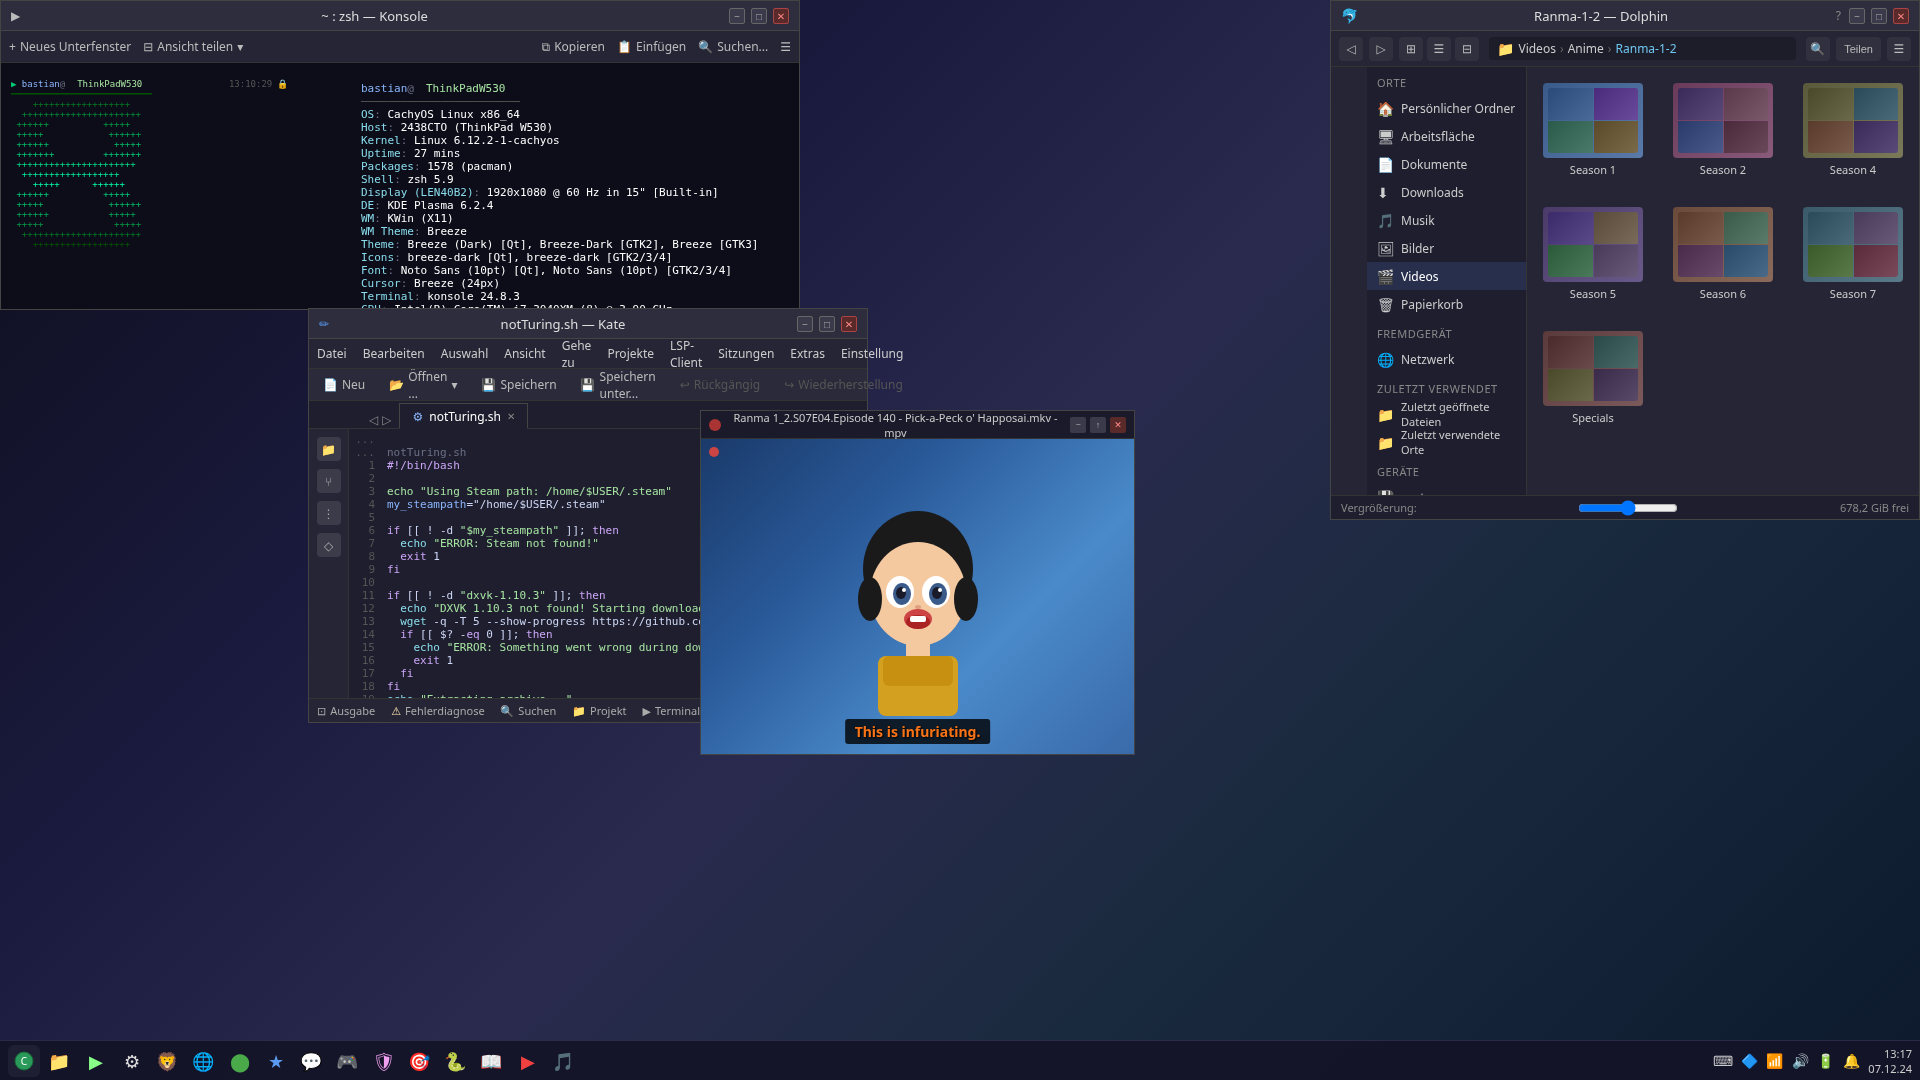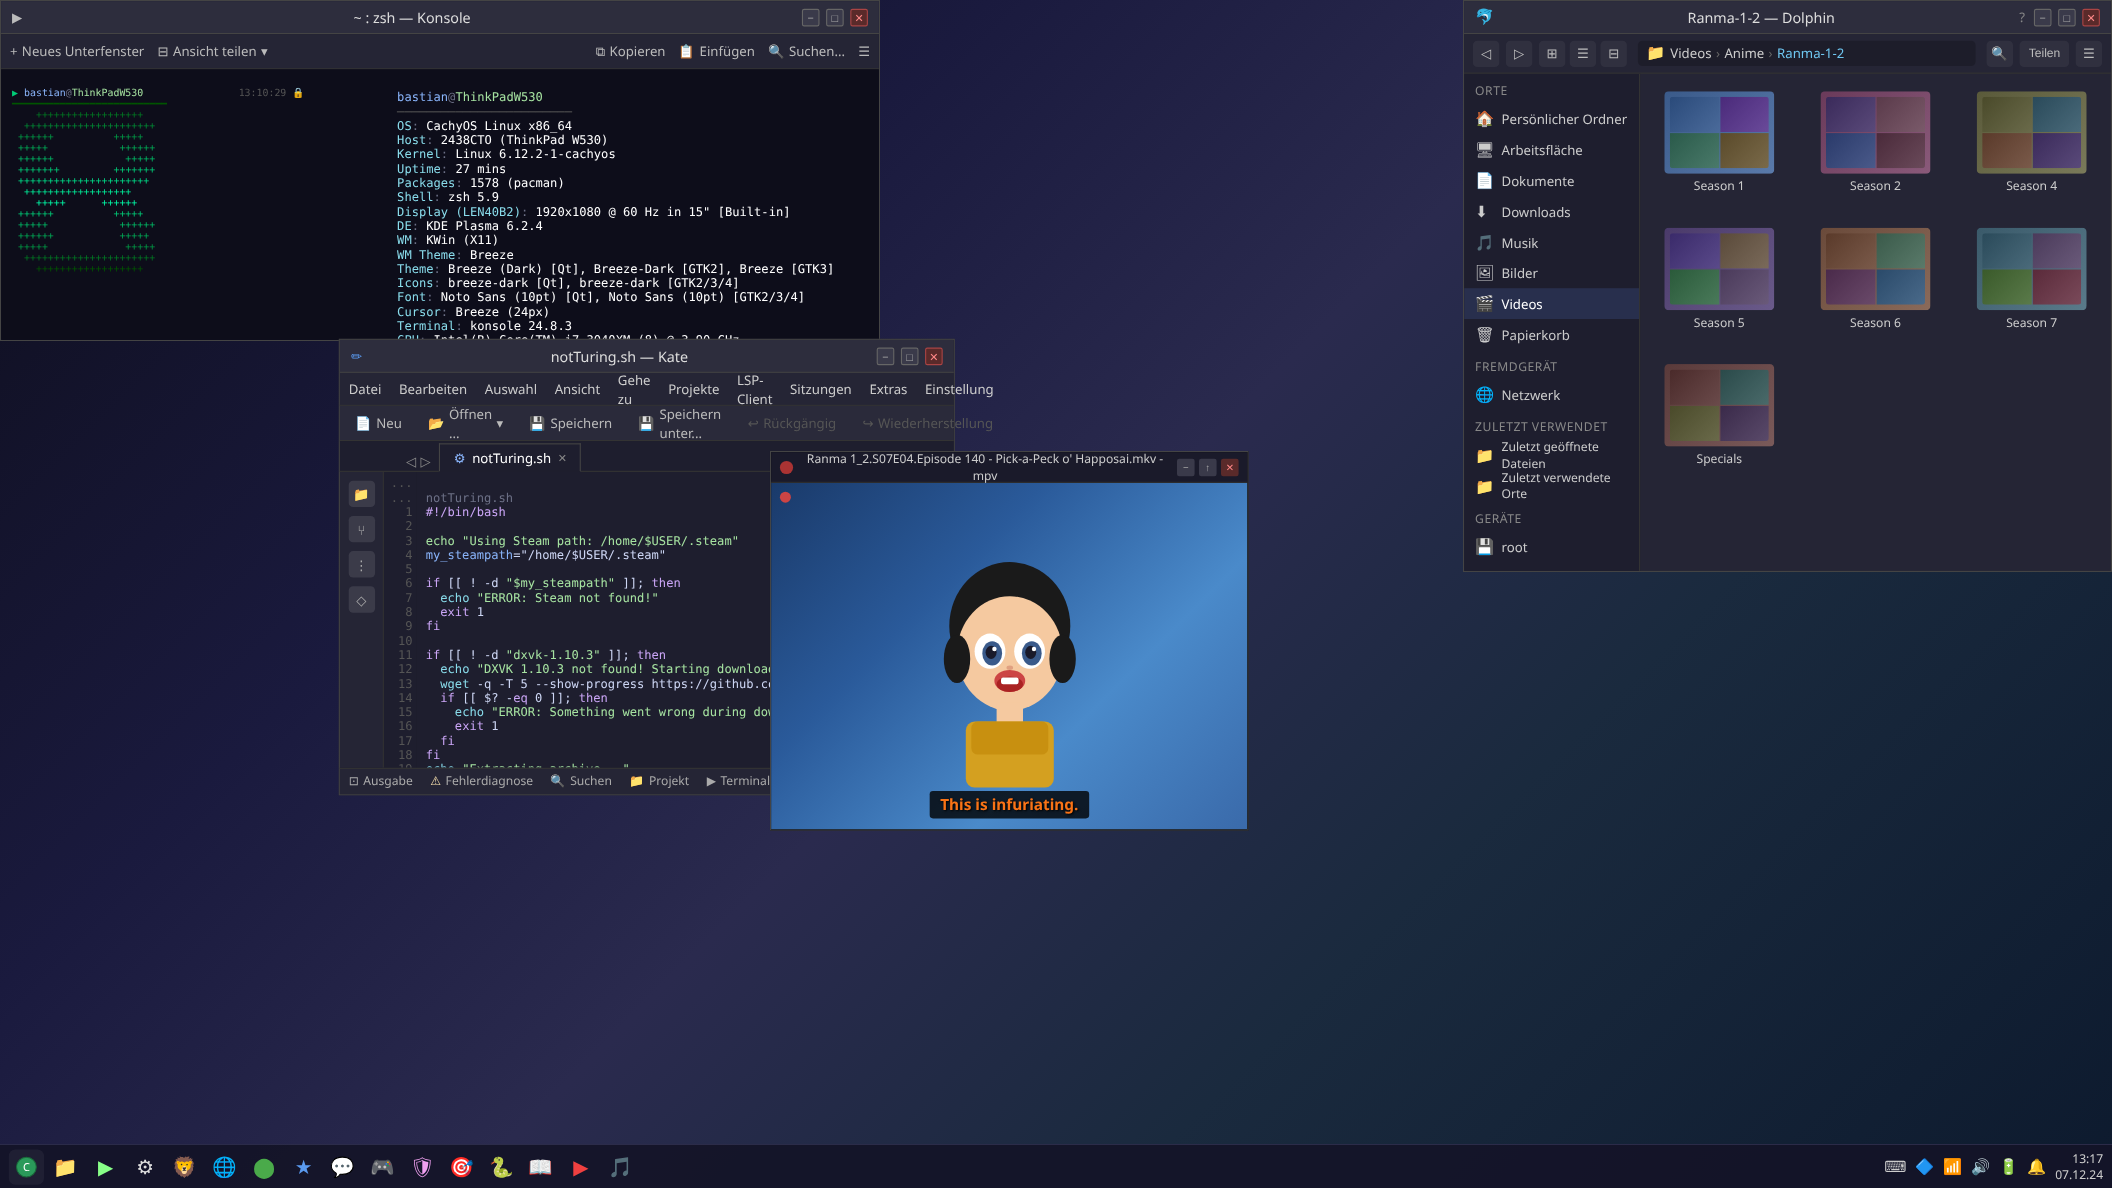--- a/index.html
+++ b/index.html
@@ -388,20 +388,21 @@
       display: flex;
       overflow: hidden;
     }
 
     .dolphin-sidebar {
       width: 160px;
       background: #1e1e2e;
       border-right: 1px solid #333;
       overflow-y: auto;
       flex-shrink: 0;
+      margin-left: 36px;
     }
 
     .sidebar-section-header {
       color: #888;
       font-size: 11px;
       padding: 8px 10px 4px;
       text-transform: uppercase;
       letter-spacing: 0.5px;
     }
 
@@ -559,21 +560,21 @@
     }
 
     
     .kw { color: #cba6f7; }
     .str { color: #a6e3a1; }
     .var { color: #89b4fa; }
     .cmd { color: #89dceb; }
 
     
     .t-user { color: #89b4fa; }
-    .t-host { color: #a6e3a1; }
+    .t-host { color: #a6e3a1; margin-left: 12px; }
     .t-cyan { color: #89dceb; }
     .t-white { color: #ffffff; }
     .t-dim { color: #6c7086; }
 
     
     .season-thumb {
       width: 100px;
       height: 75px;
       border-radius: 4px;
       overflow: hidden;
@@ -1013,20 +1014,25 @@
               <div class="mini-cell" style="background:linear-gradient(135deg,#2a4a4a,#4a6a6a);"></div>
               <div class="mini-cell" style="background:linear-gradient(135deg,#4a4a2a,#6a6a4a);"></div>
               <div class="mini-cell" style="background:linear-gradient(135deg,#3a2a4a,#5a4a6a);"></div>
             </div>
           </div>
         </div>
         <div class="file-label">Specials</div>
       </div>
     </div>
   </div>
+  <div class="dolphin-statusbar">
+    <span class="dolphin-status-text">Vergrößerung:</span>
+    <input type="range" min="1" max="200" value="100" style="width: 100px;">
+    <span class="dolphin-status-text">678,2 GiB frei</span>
+  </div>
 </div>
 
 <div class="mpv-window">
   <div class="mpv-titlebar">
     <div style="display:flex;gap:4px;">
       <div style="width:12px;height:12px;border-radius:50%;background:#aa3333;"></div>
     </div>
     <div class="mpv-title">Ranma 1_2.S07E04.Episode 140 - Pick-a-Peck o' Happosai.mkv - mpv</div>
     <div style="display:flex;gap:4px;">
       <div style="width:16px;height:16px;border-radius:2px;background:#3a3a4a;display:flex;align-items:center;justify-content:center;font-size:9px;color:#aaa;cursor:pointer;">−</div>

